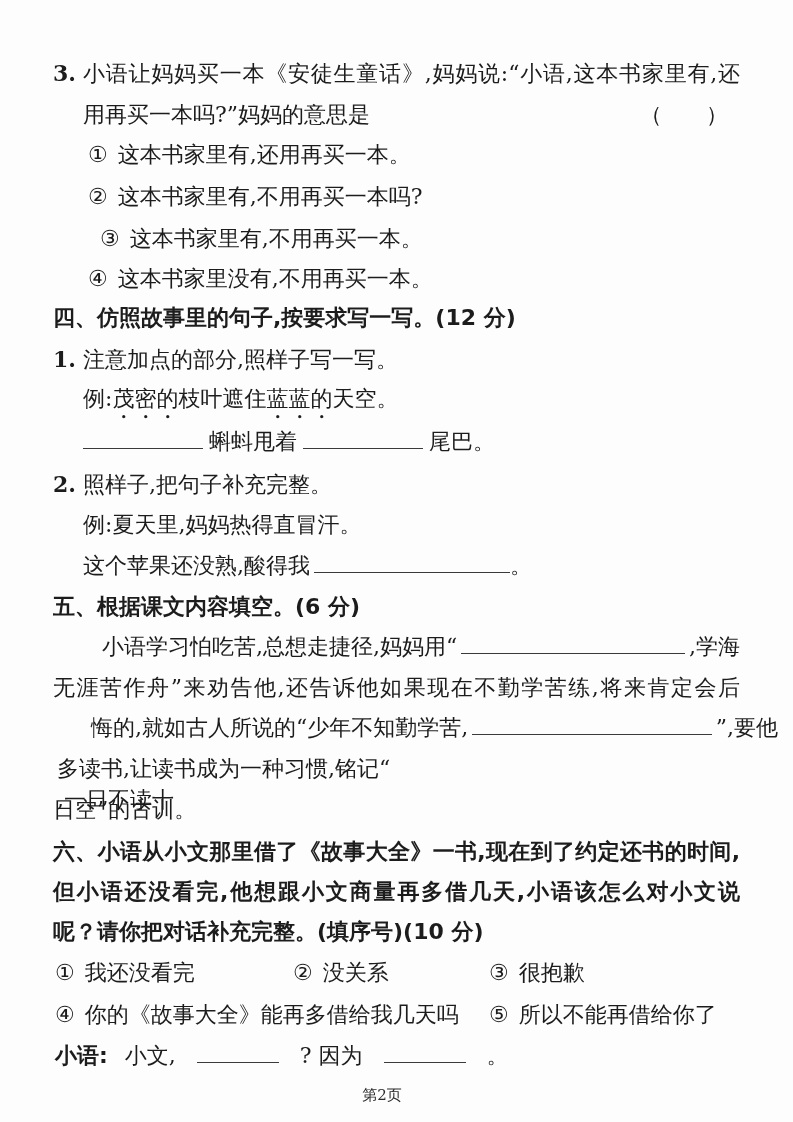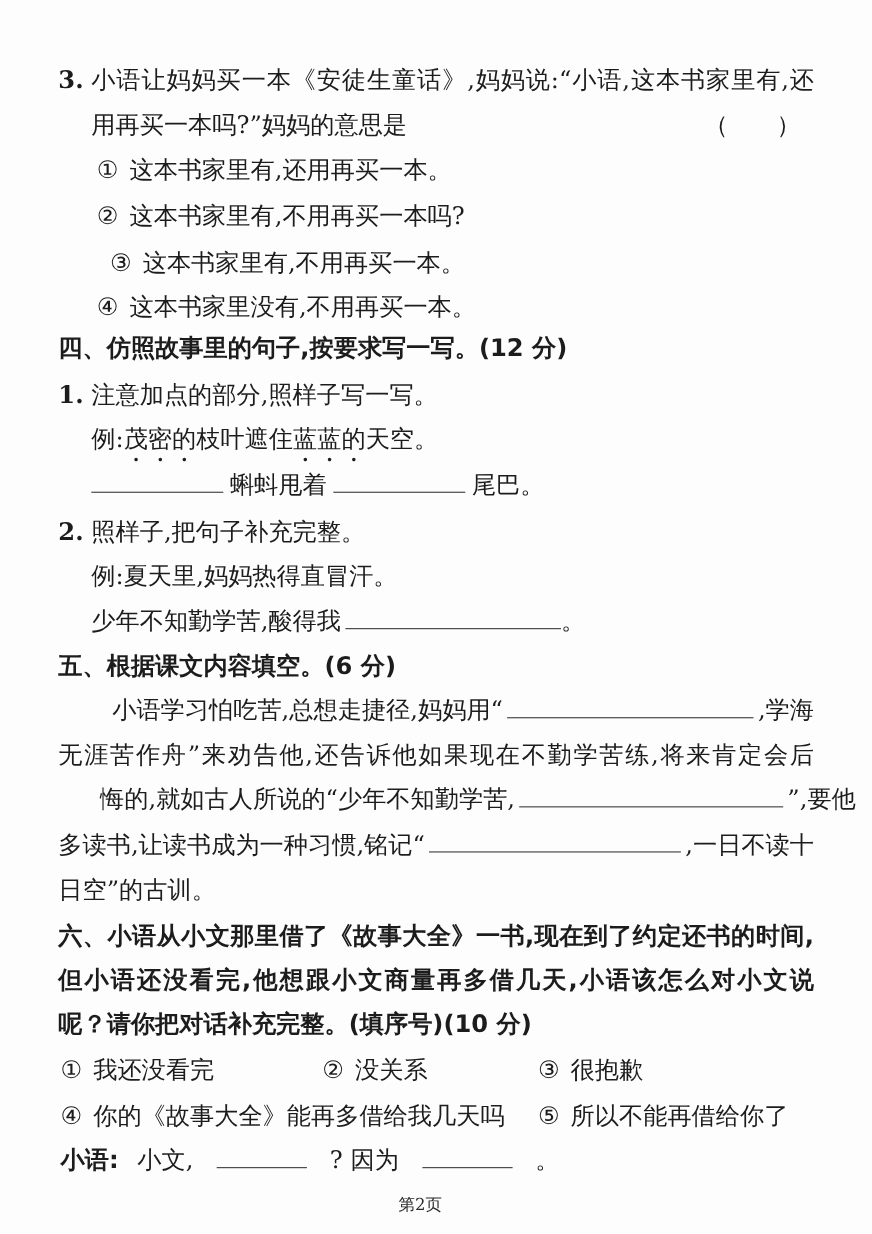--- a/index.html
+++ b/index.html
@@ -90,39 +90,39 @@
   </div>
 
   <div class="ln flexrow" style="top:469px;">
     <span class="numcol">2.</span>
     <span class="kai">照样子,把句子补充完整。</span>
   </div>
 
   <div class="ln indent kai" style="top:510px;">例:夏天里,妈妈热得直冒汗。</div>
 
   <div class="ln indent flexrow" style="top:551px;">
-    <span class="kai">少年不知勤学苦,酸得我</span>
+    <span class="kai">这个苹果还没熟,酸得我</span>
     <span class="blank" style="width:196px;margin-left:4px;"></span>
     <span class="kai">。</span>
   </div>
 
   <div class="ln hei" style="top:592px;">五、根据课文内容填空。(6 分)</div>
 
   <div class="ln flexrow" style="top:632px;left:102px;width:638px;">
     <span class="kai">小语学习怕吃苦,总想走捷径,妈妈用“</span>
     <span class="blank grow"></span>
     <span class="kai">,学海</span>
   </div>
   <div class="ln kai just" style="top:673px;">无涯苦作舟”来劝告他,还告诉他如果现在不勤学苦练,将来肯定会后</div>
   <div class="ln flexrow" style="top:713px;margin-left:38px;">
     <span class="kai">悔的,就如古人所说的“少年不知勤学苦,</span>
     <span class="blank grow"></span>
     <span class="kai">”,要他</span>
   </div>
-  <div class="ln flexrow" style="top:754px;">
+  <div class="ln flexrow" style="top:754px;flex-direction:column;">
     <span class="kai">多读书,让读书成为一种习惯,铭记“</span>
     <span class="blank grow"></span>
     <span class="kai">,一日不读十</span>
   </div>
   <div class="ln hei just" style="top:837px;">六、小语从小文那里借了《故事大全》一书,现在到了约定还书的时间,</div>
 
   <div class="ln kai" style="top:795px;">日空”的古训。</div>
   <div class="ln hei just" style="top:877px;">但小语还没看完,他想跟小文商量再多借几天,小语该怎么对小文说</div>
   <div class="ln hei" style="top:917px;">呢？请你把对话补充完整。(填序号)(10 分)</div>
 

